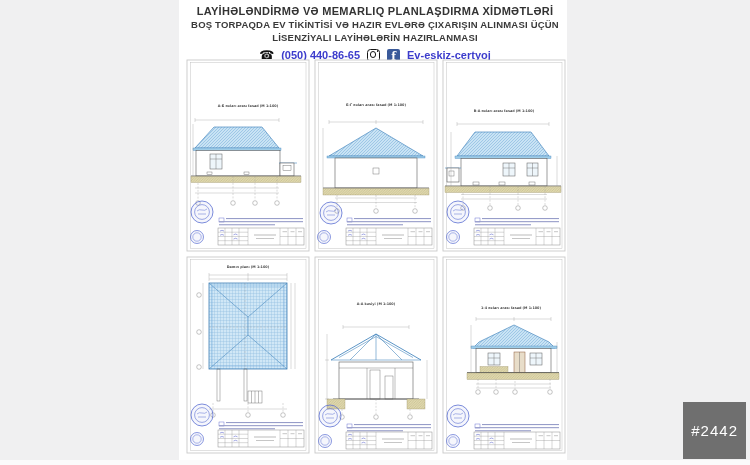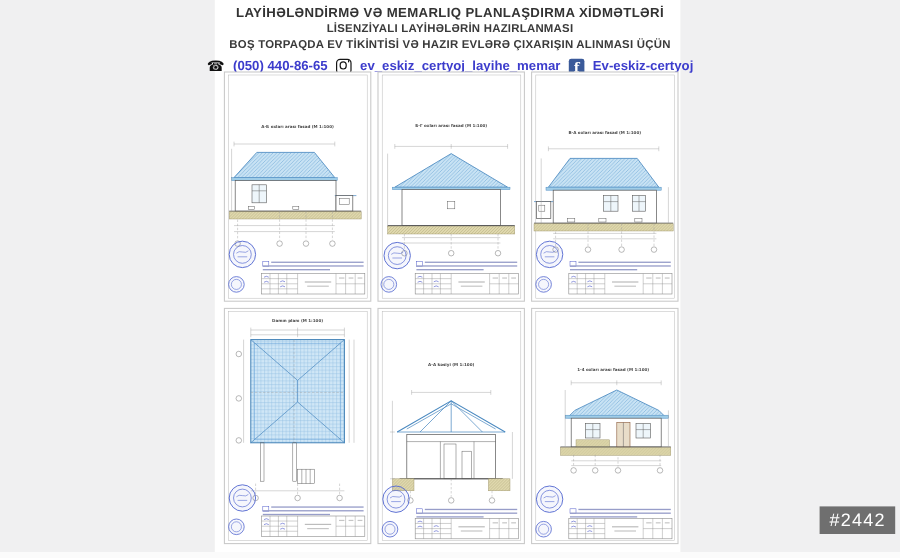--- a/index.html
+++ b/index.html
@@ -10,21 +10,21 @@
   .hdr .h1{margin-top:5px;font-size:11px;font-weight:700;letter-spacing:.3px;color:#333333;}
   .hdr .h2{margin-top:2px;font-size:9.5px;font-weight:700;letter-spacing:.2px;color:#3a3a3a;}
   .contacts{margin-top:4px;display:flex;justify-content:center;align-items:center;gap:7px;height:16px;}
   .blue{color:#3c3ccc;font-size:11px;font-weight:700;}
   .ph-ic{font-size:12px;color:#111;line-height:12px;}
   .ig{position:relative;width:11px;height:11px;border:1.6px solid #151515;border-radius:3.5px;display:inline-block;}
   .ig-c{position:absolute;left:1.9px;top:1.9px;width:4.2px;height:4.2px;border:1.3px solid #151515;border-radius:50%;}
   .ig-dot{position:absolute;right:.8px;top:.6px;width:1.6px;height:1.6px;background:#151515;border-radius:50%;}
   .fb{width:13px;height:13px;background:#3a5a9a;color:#fff;border-radius:2px;display:inline-flex;align-items:flex-end;justify-content:center;font-family:"DejaVu Serif",serif;font-weight:700;font-size:11px;line-height:11px;}
   .sheets-svg{position:absolute;left:179px;top:58px;z-index:2;}
-  .badge{position:absolute;right:4px;bottom:20px;background:#6f6f6f;color:#ffffff;font-size:15px;letter-spacing:1px;padding:3px 8px;z-index:3;}
+  .badge{position:absolute;right:4px;bottom:6px;background:#6f6f6f;color:#ffffff;font-size:15px;letter-spacing:1px;padding:20px 8px;z-index:3;}
   .bottombar{position:absolute;left:0;bottom:0;width:750px;height:5px;background:#fbfbfb;z-index:2;}
   
   .shpaper{fill:#ffffff;stroke:#c9c9c9;stroke-width:.9;}
   .shframe{fill:none;stroke:#b6b6b6;stroke-width:.4;}
   .shtitle{font:700 3.4px "DejaVu Sans",sans-serif;fill:#4a4a4a;text-anchor:middle;}
   .wl{fill:#ffffff;stroke:#5a5a5a;stroke-width:.6;}
   .thin{stroke:#5a5a5a;stroke-width:.4;fill:none;}
   .dim{stroke:#9a9a9a;stroke-width:.35;fill:none;}
   .axl{stroke:#9a9a9a;stroke-width:.35;stroke-dasharray:2 1.4;fill:none;}
   .rf{fill:url(#pRoof);stroke:#4a89c0;stroke-width:.7;}
@@ -38,30 +38,29 @@
   .door{fill:#e8ddc9;stroke:#8a5a3a;stroke-width:.5;}
 </style>
 </head>
 <body>
 
 <div class="page">
   <div class="flyer-col"></div>
 
   <div class="hdr">
     <div class="h1">LAYİHƏLƏNDİRMƏ VƏ MEMARLIQ PLANLAŞDIRMA XİDMƏTLƏRİ</div>
+    <div class="h2">BOŞ TORPAQDA EV TİKİNTİSİ VƏ HAZIR EVLƏRƏ ÇIXARIŞIN ALINMASI ÜÇÜN</div>
     <div class="h2">LİSENZİYALI LAYİHƏLƏRİN HAZIRLANMASI</div>
-    <div class="h2">BOŞ TORPAQDA EV TİKİNTİSİ VƏ HAZIR EVLƏRƏ ÇIXARIŞIN ALINMASI ÜÇÜN</div>
     <div class="contacts">
       <span class="ph-ic">☎</span>
       <span class="blue">(050) 440-86-65</span>
       <span class="ig">
           <span class="ig-c"></span>
           <span class="ig-dot"></span>
         </span>
-      <span class="blue">ev_eskiz_certyoj_layihe_memar</span>
       <span class="fb">f</span>
       <span class="blue">Ev-eskiz-certyoj</span>
     </div>
   </div>
 
   <svg class="sheets-svg" width="388" height="407" viewBox="0 0 388 407">
     <defs>
       <pattern id="pRoof" width="3" height="3" patternUnits="userSpaceOnUse">
         <rect width="3" height="3" fill="#c9e3f4"></rect>
           <path d="M0 3 L3 0" stroke="#72abd8" stroke-width=".5"></path>

